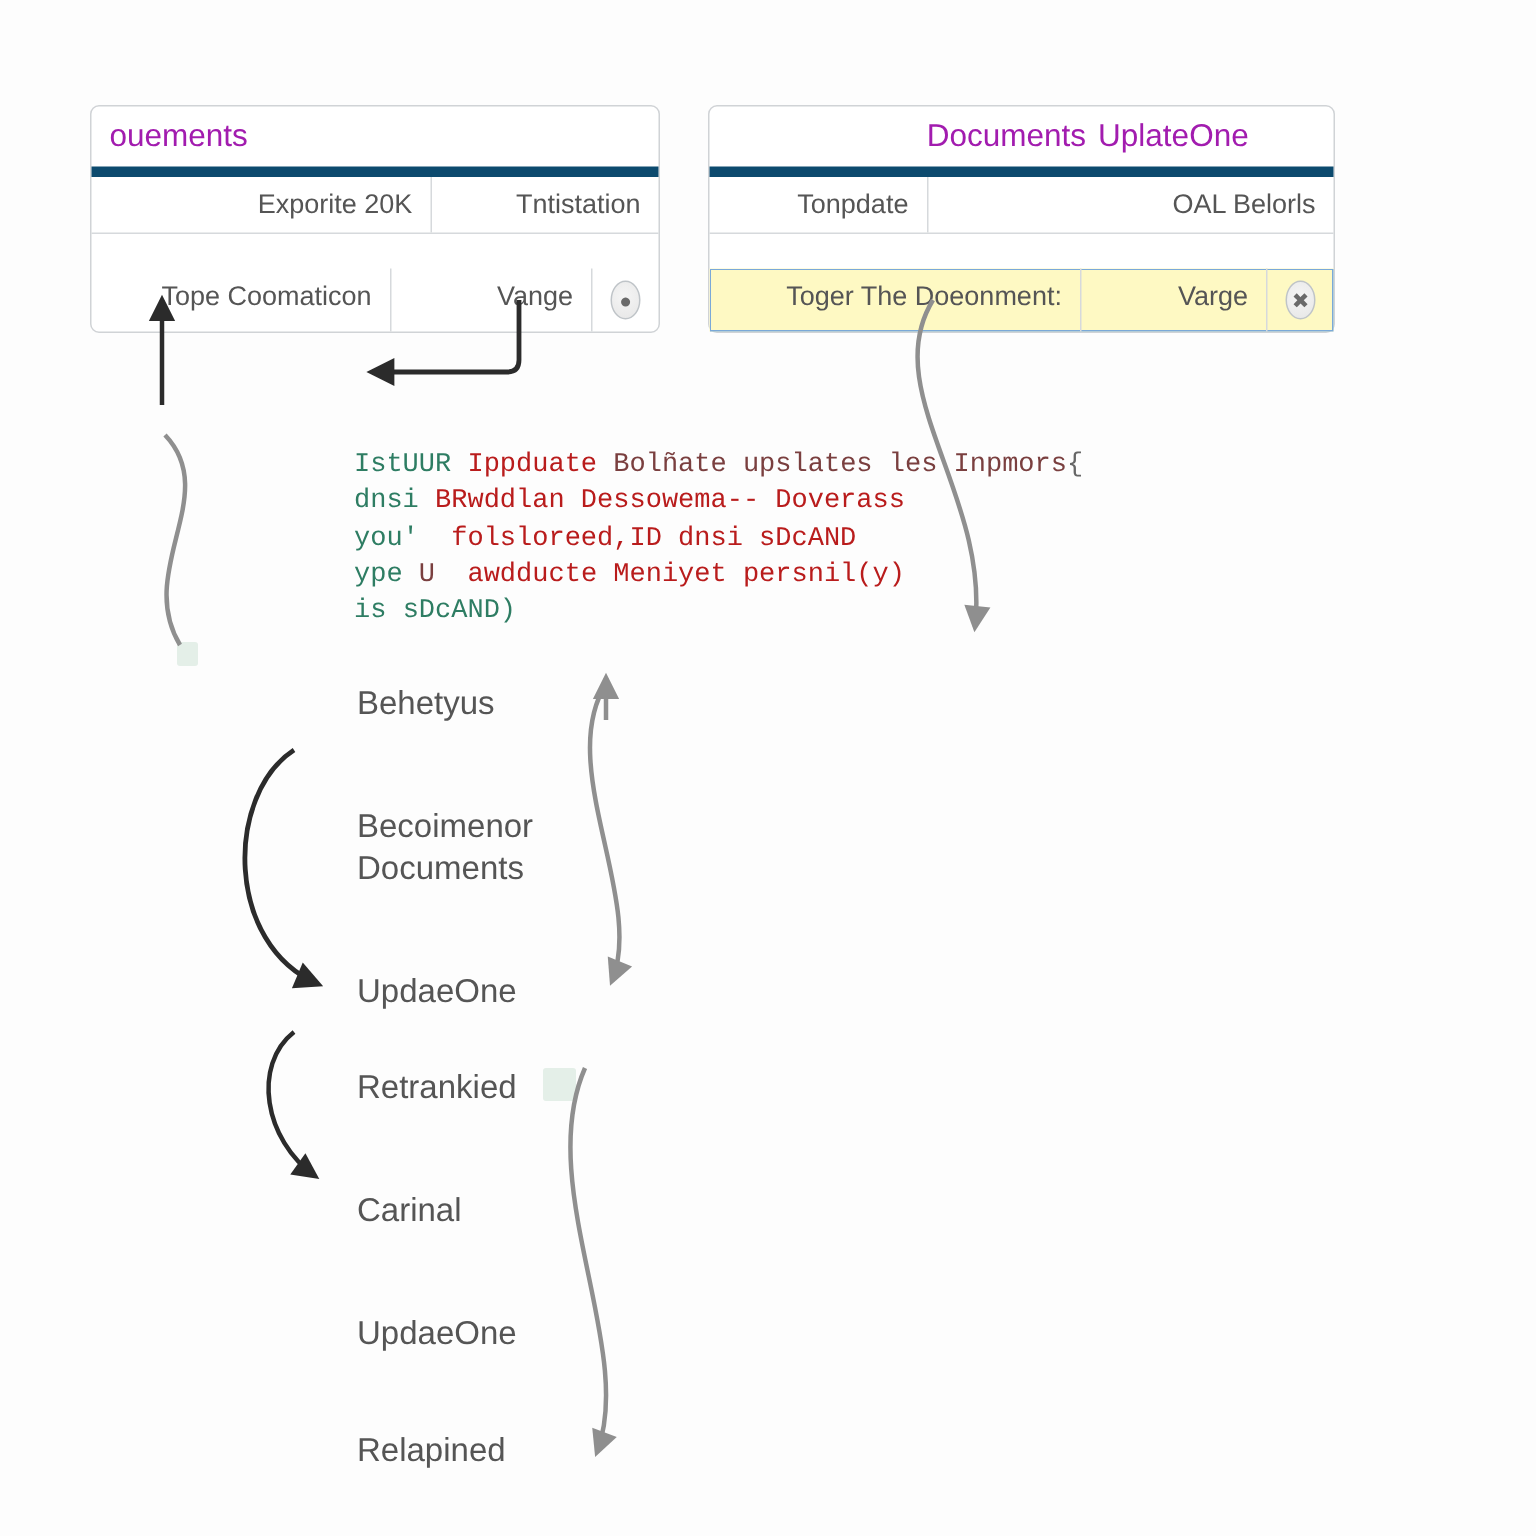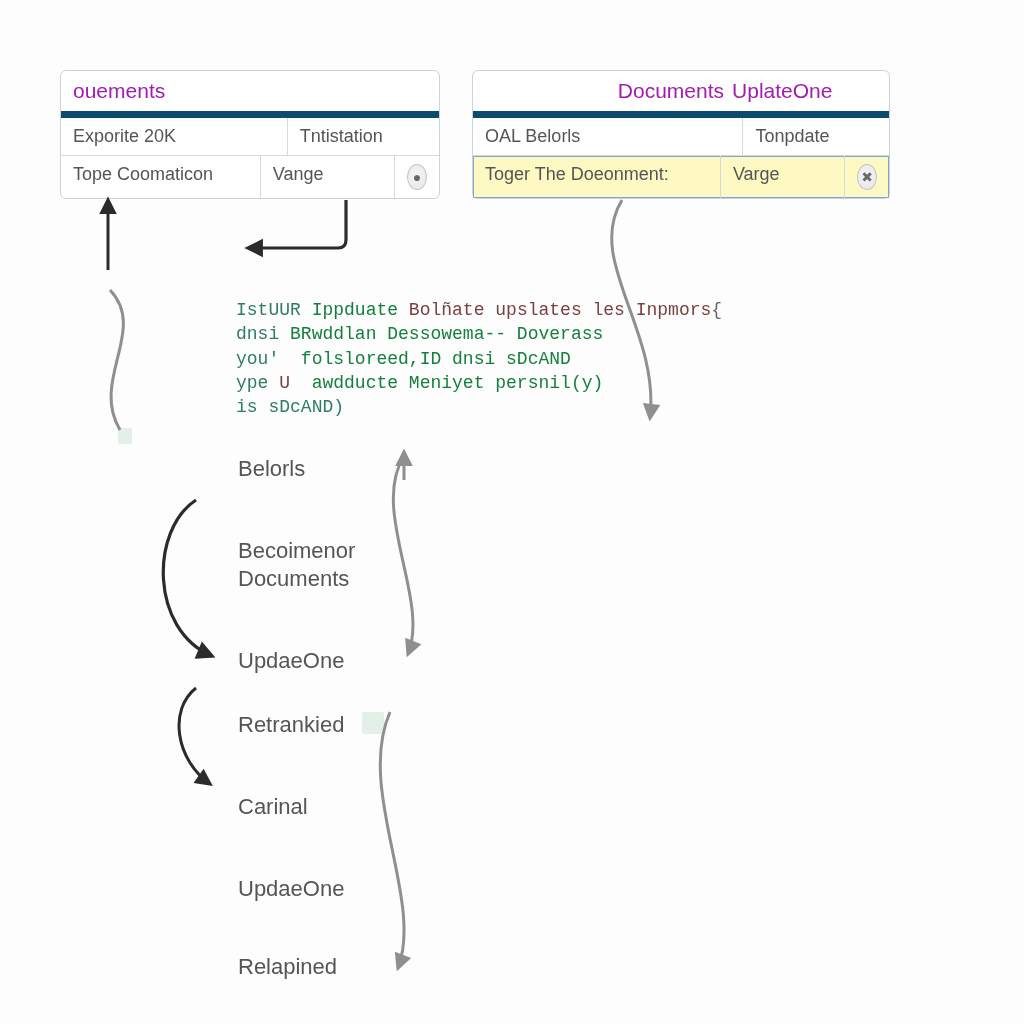--- a/index.html
+++ b/index.html
@@ -33,24 +33,25 @@
     flex: 1;
     padding: 0 4px;
   }
   .panel-header.multi .hcell:first-child { padding-left: 0; text-align: right; }
   .panel-row {
     display: flex;
     border-bottom: 1px solid #d6d9dc;
     font-size: 18px;
     color: #555;
   }
-  .panel-row:last-child { border-bottom: none; }
+  .panel-row:last-child { border-bottom: none; margin-top: 23px; }
   .cell {
     padding: 8px 12px;
     border-right: 1px solid #d6d9dc;
+    text-align: right;
   }
   .cell:last-child { border-right: none; }
   .cell-icon {
     width: 44px;
     display: flex;
     align-items: center;
     justify-content: center;
   }
   .icon-circle {
     width: 26px; height: 26px;
@@ -79,21 +80,21 @@
   #code {
     position: absolute;
     top: 298px; left: 236px;
     font-family: "SFMono-Regular", Consolas, "Courier New", monospace;
     font-size: 18px;
     line-height: 1.35;
     white-space: pre;
     color: #455;
   }
   #code .kw { color: #2e7d63; }
-  #code .nm { color: #15803d; }
+  #code .nm { color: #b91c1c; }
   #code .str { color: #7a3f3f; }
   #code .punc { color: #666; }
   
   .vlabel {
     position: absolute;
     left: 238px;
     font-size: 22px;
     color: #555;
   }
   
@@ -129,39 +130,39 @@
     </div>
   </div>
 </div>
 
 <div id="panel-right" class="panel">
   <div class="panel-header multi">
     <div class="hcell">Documents</div>
     <div class="hcell" style="flex:0 0 38%">UplateOne</div>
   </div>
   <div class="panel-row">
+    <div class="cell b">Tonpdate</div>
     <div class="cell a">OAL Belorls</div>
-    <div class="cell b">Tonpdate</div>
   </div>
   <div class="panel-row sel">
     <div class="cell a">Toger The Doeonment:</div>
     <div class="cell b">Varge</div>
     <div class="cell cell-icon">
       <span class="icon-circle">✖</span>
     </div>
   </div>
 </div>
 
 <div id="code"><span class="kw">IstUUR</span> <span class="nm">Ippduate</span> <span class="str">Bolñate upslates les Inpmors</span><span class="punc">{</span>
 <span class="kw">dnsi</span> <span class="nm">BRwddlan Dessowema-- Doverass</span>
 <span class="kw">you'</span>  <span class="nm">folsloreed,</span><span class="nm">ID dnsi sDcAND</span>
 <span class="kw">ype</span> <span class="str">U</span>  <span class="nm">awdducte Meniyet persnil(y)</span>
 <span class="kw">is</span> <span class="kw">sDcAND)</span></div>
 
-<div class="vlabel" style="top:456px">Belorls</div>
+<div class="vlabel" style="top:456px">Behetyus</div>
 <div class="vlabel" style="top:538px">Becoimenor</div>
 <div class="vlabel" style="top:566px">Documents</div>
 <div class="vlabel" style="top:648px">UpdaeOne</div>
 <div class="vlabel" style="top:712px">Retrankied</div>
 <div class="vlabel" style="top:794px">Carinal</div>
 <div class="vlabel" style="top:876px">UpdaeOne</div>
 <div class="vlabel" style="top:954px">Relapined</div>
 
 <svg class="overlay" viewBox="0 0 1024 1024">
   <defs>

